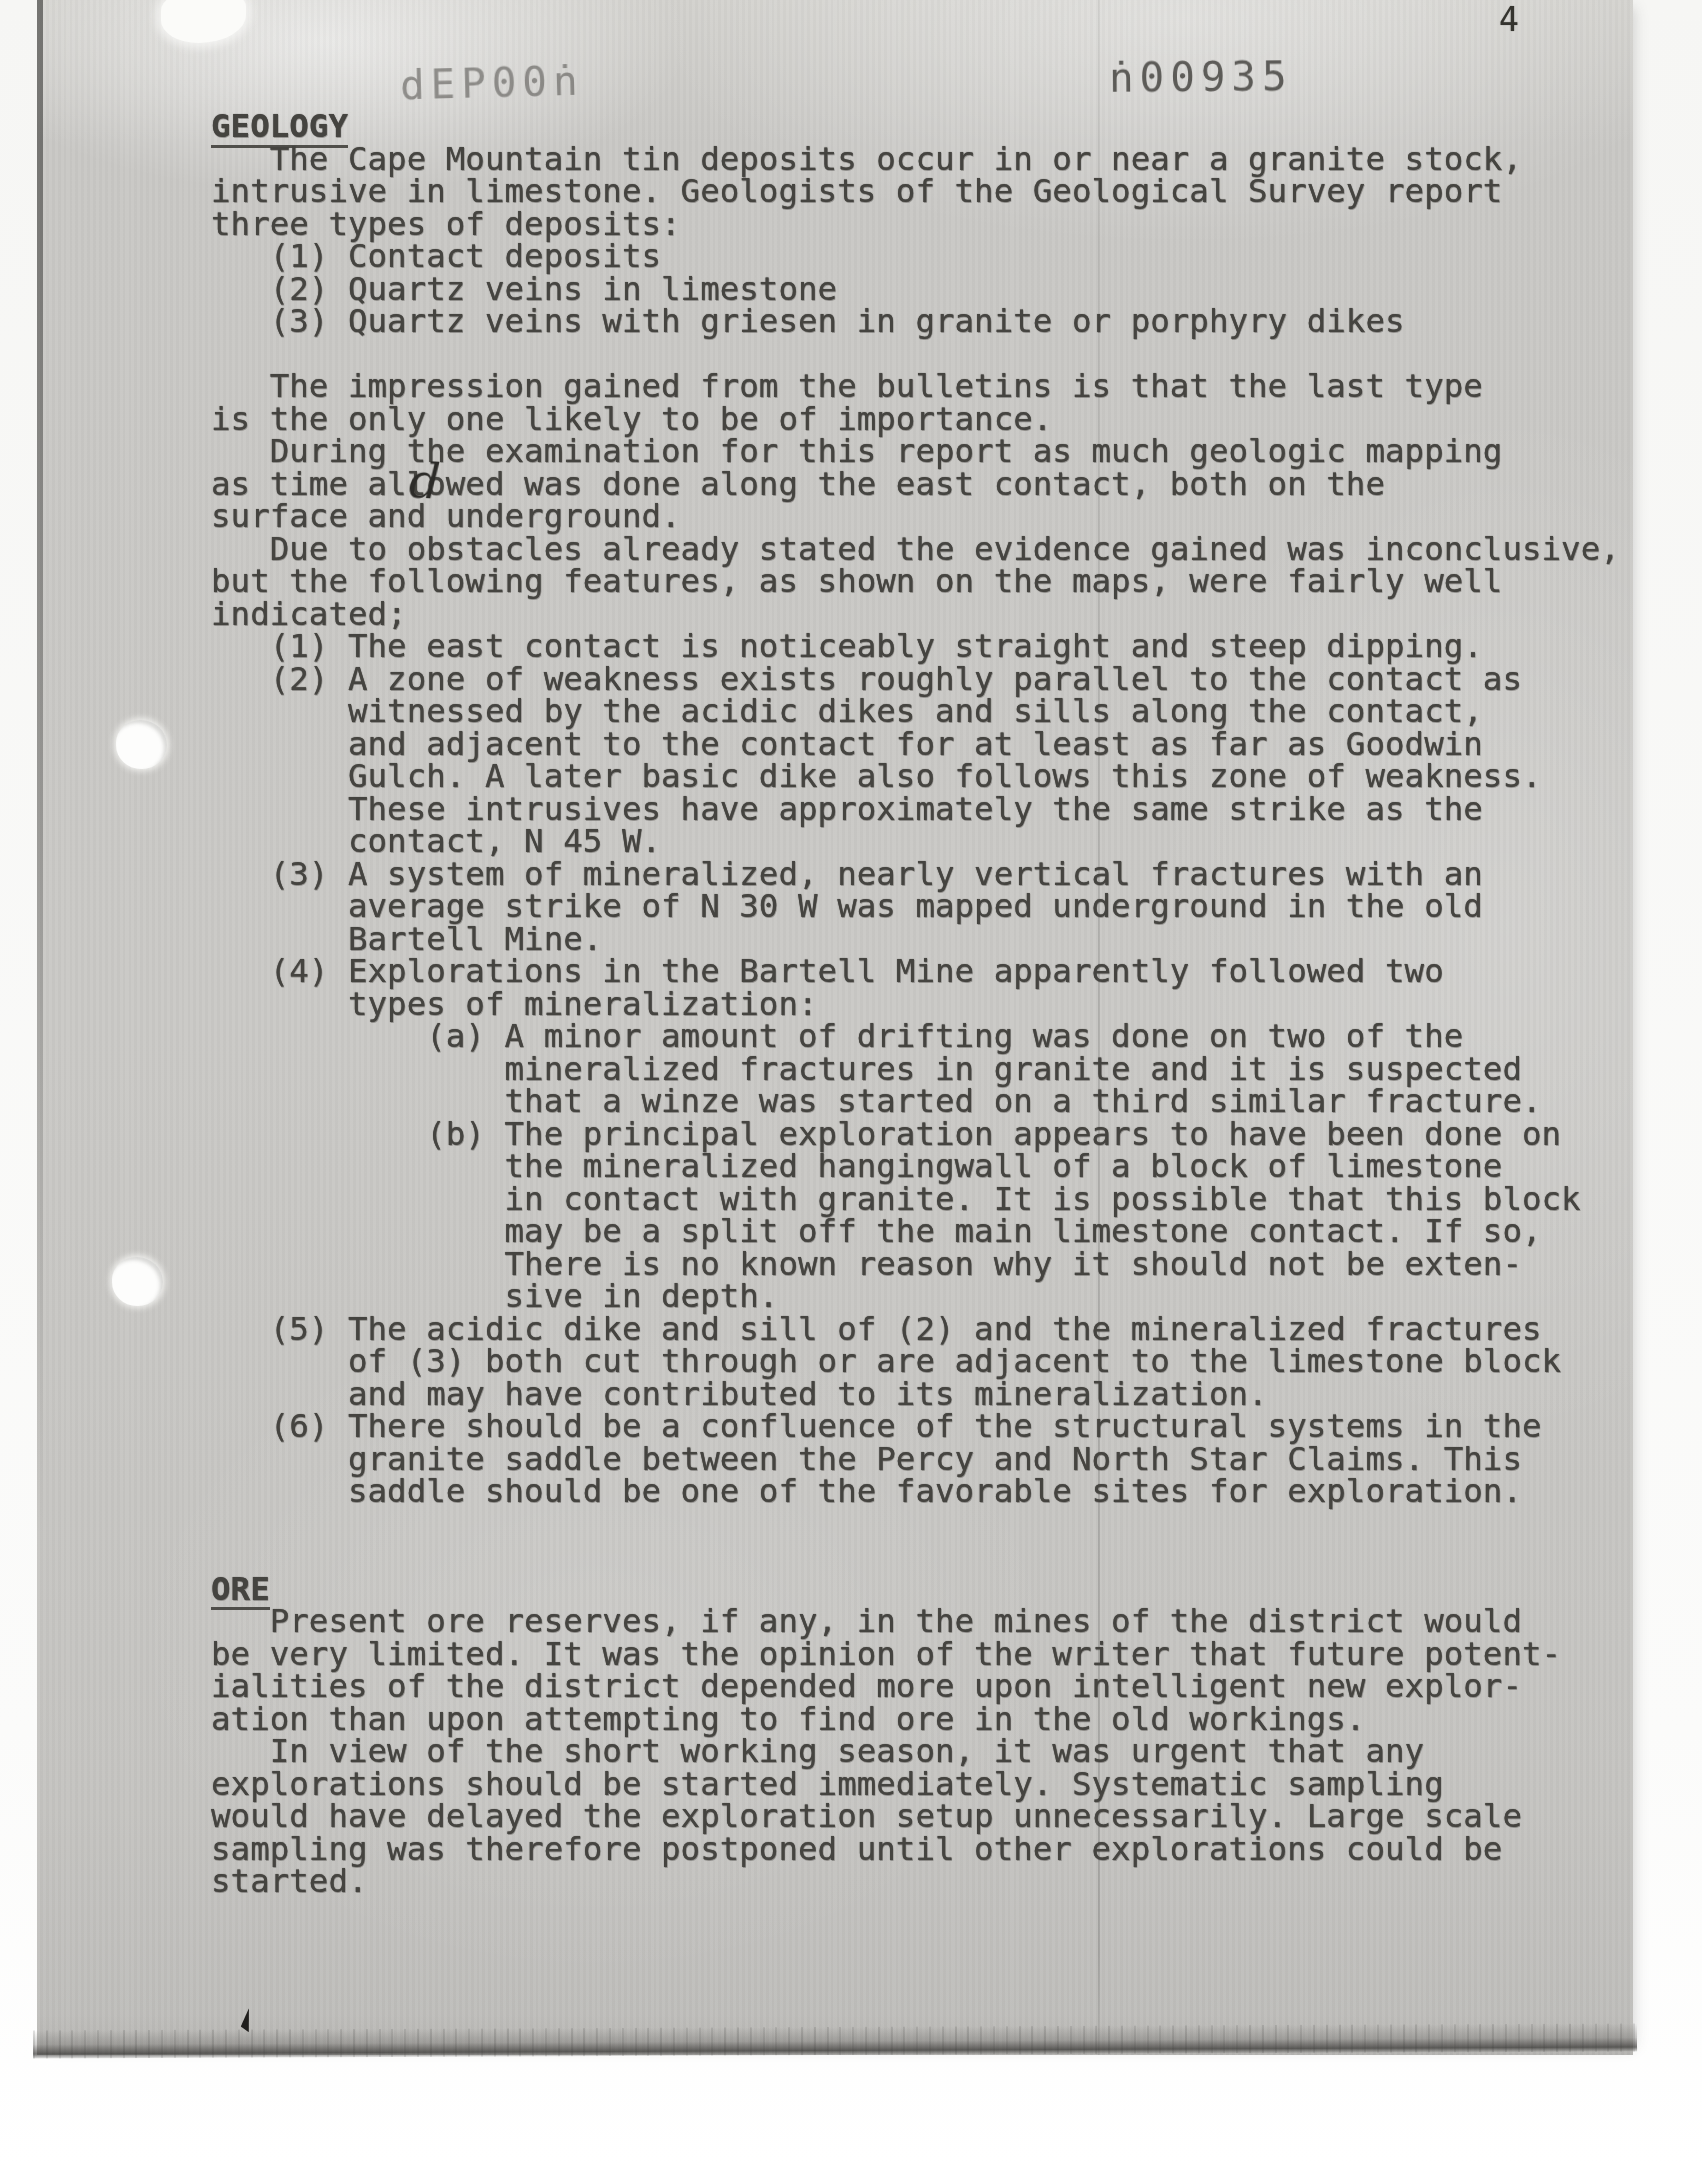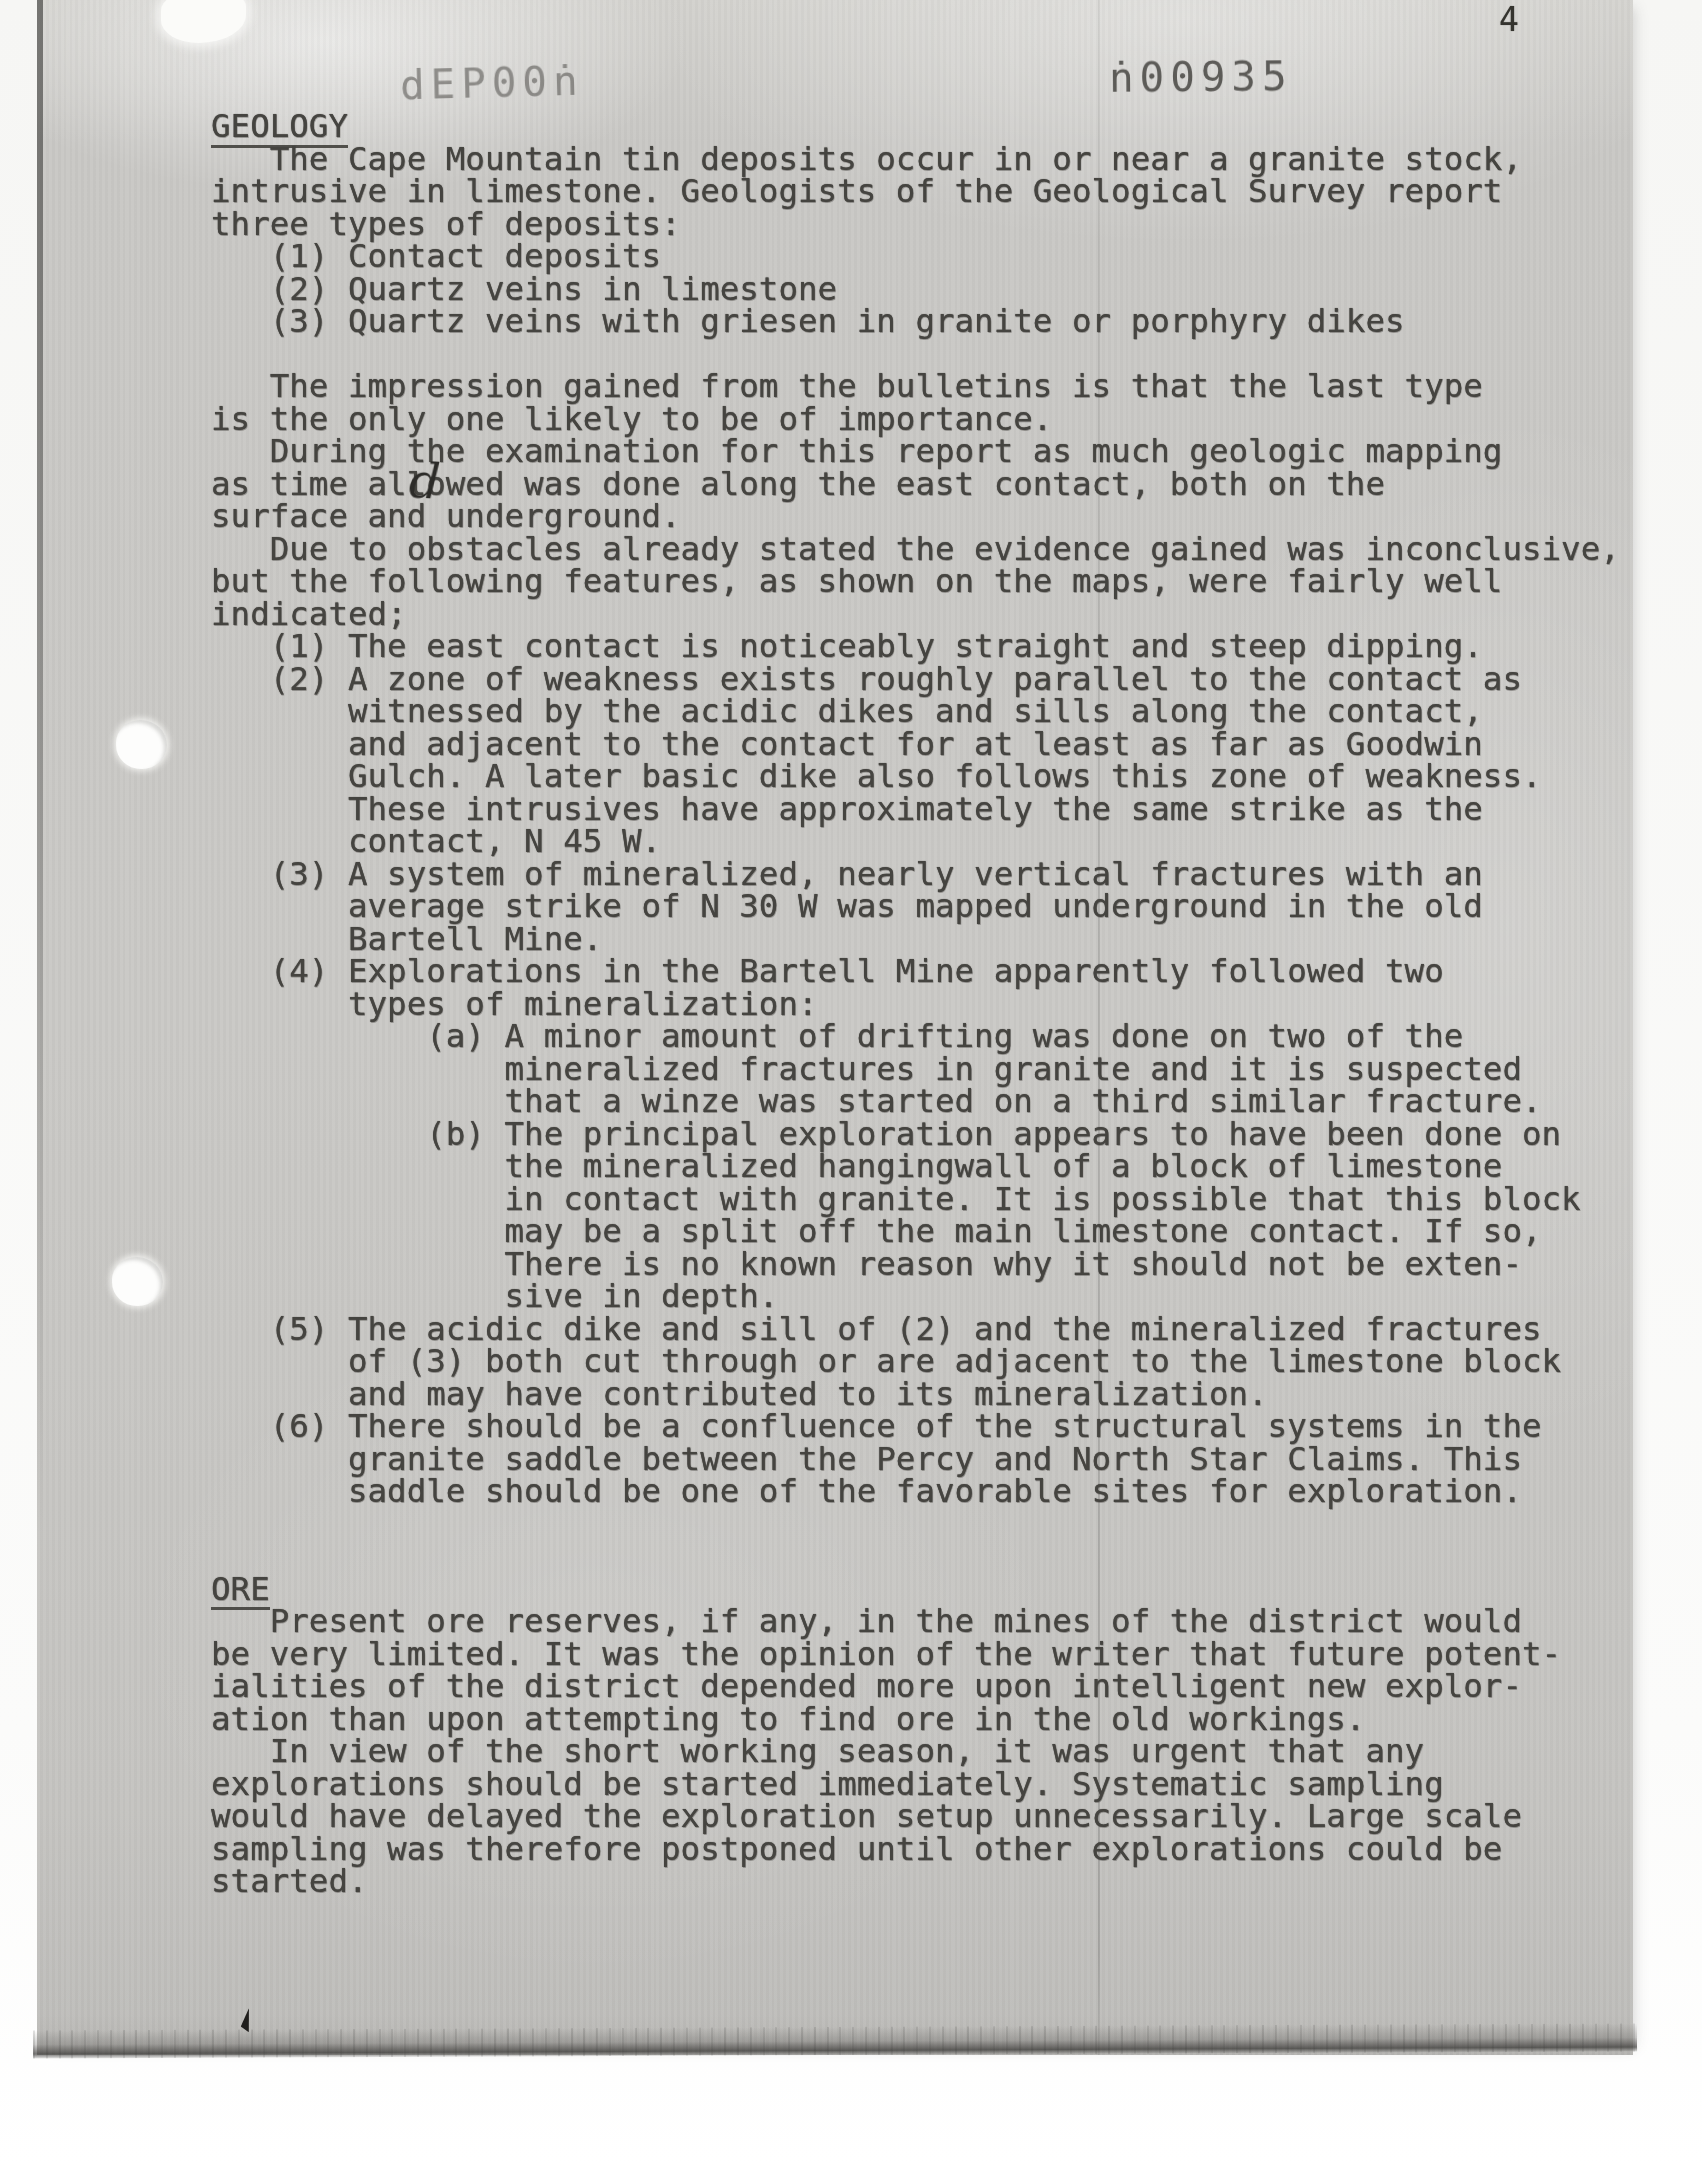--- a/index.html
+++ b/index.html
@@ -62,21 +62,21 @@
     position:absolute; left:174px; top:110px;
     font-size:32.5px; line-height:32.5px; white-space:pre;
     color:#454440;
     text-shadow:0 0 1px rgba(66,64,60,0.85), 0.6px 0.6px 0.6px rgba(66,64,60,0.35);
     filter:blur(0.3px);
   }
   .line { height:32.5px; }
   .heading {
     display:inline-block;
     border-bottom:3.9px solid rgba(58,56,52,0.85);
-    padding-bottom:2px; margin-bottom:-5.9px;
+    padding-bottom:2px; margin-bottom:-5.9px;font-weight:bold;
   }
   .pen-mark {
     position:absolute; left:372px; top:453px;
     font-family:"DejaVu Serif", serif; font-style:italic;
     font-size:49px; color:#2c2b28; transform:rotate(3deg);
     filter:blur(0.2px);
   }
   .tick-mark {
     position:absolute; left:205px; top:2008px; width:8.9px; height:23.6px;
     background:#201f1d;

